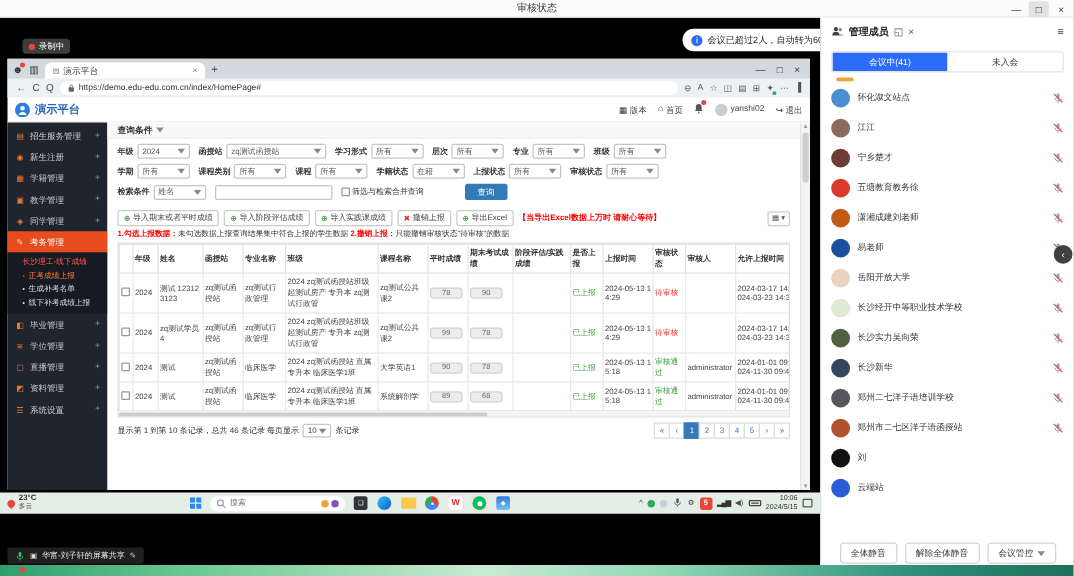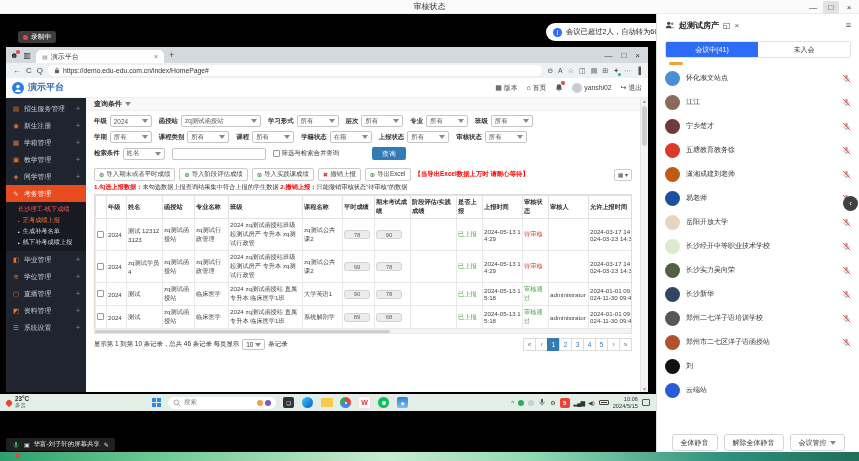--- a/index.html
+++ b/index.html
@@ -777,21 +777,21 @@
   </div>
 
   <div class="panel">
     <div class="p-header">
       <svg width="10" height="10" viewBox="0 0 12 12">
           <circle cx="4.5" cy="4" r="2" fill="#444"></circle>
           <path d="M1 10a3.5 3.5 0 0 1 7 0z" fill="#444"></path>
           <circle cx="8.7" cy="4.5" r="1.6" fill="#888"></circle>
           <path d="M6.8 10a3 3 0 0 1 4.8 0z" fill="#888"></path>
         </svg>
-      <span>起测试房产</span>
+      <span>管理成员</span>
       <span class="p-hic">◱</span>
       <span class="p-hic">×</span>
       <span class="p-menu">≡</span>
     </div>
     <div class="p-tabs">
 
     <span class="ptab active">会议中(41)</span>
         <span class="ptab">未入会</span>
       </div>
     <div class="dash"></div>

